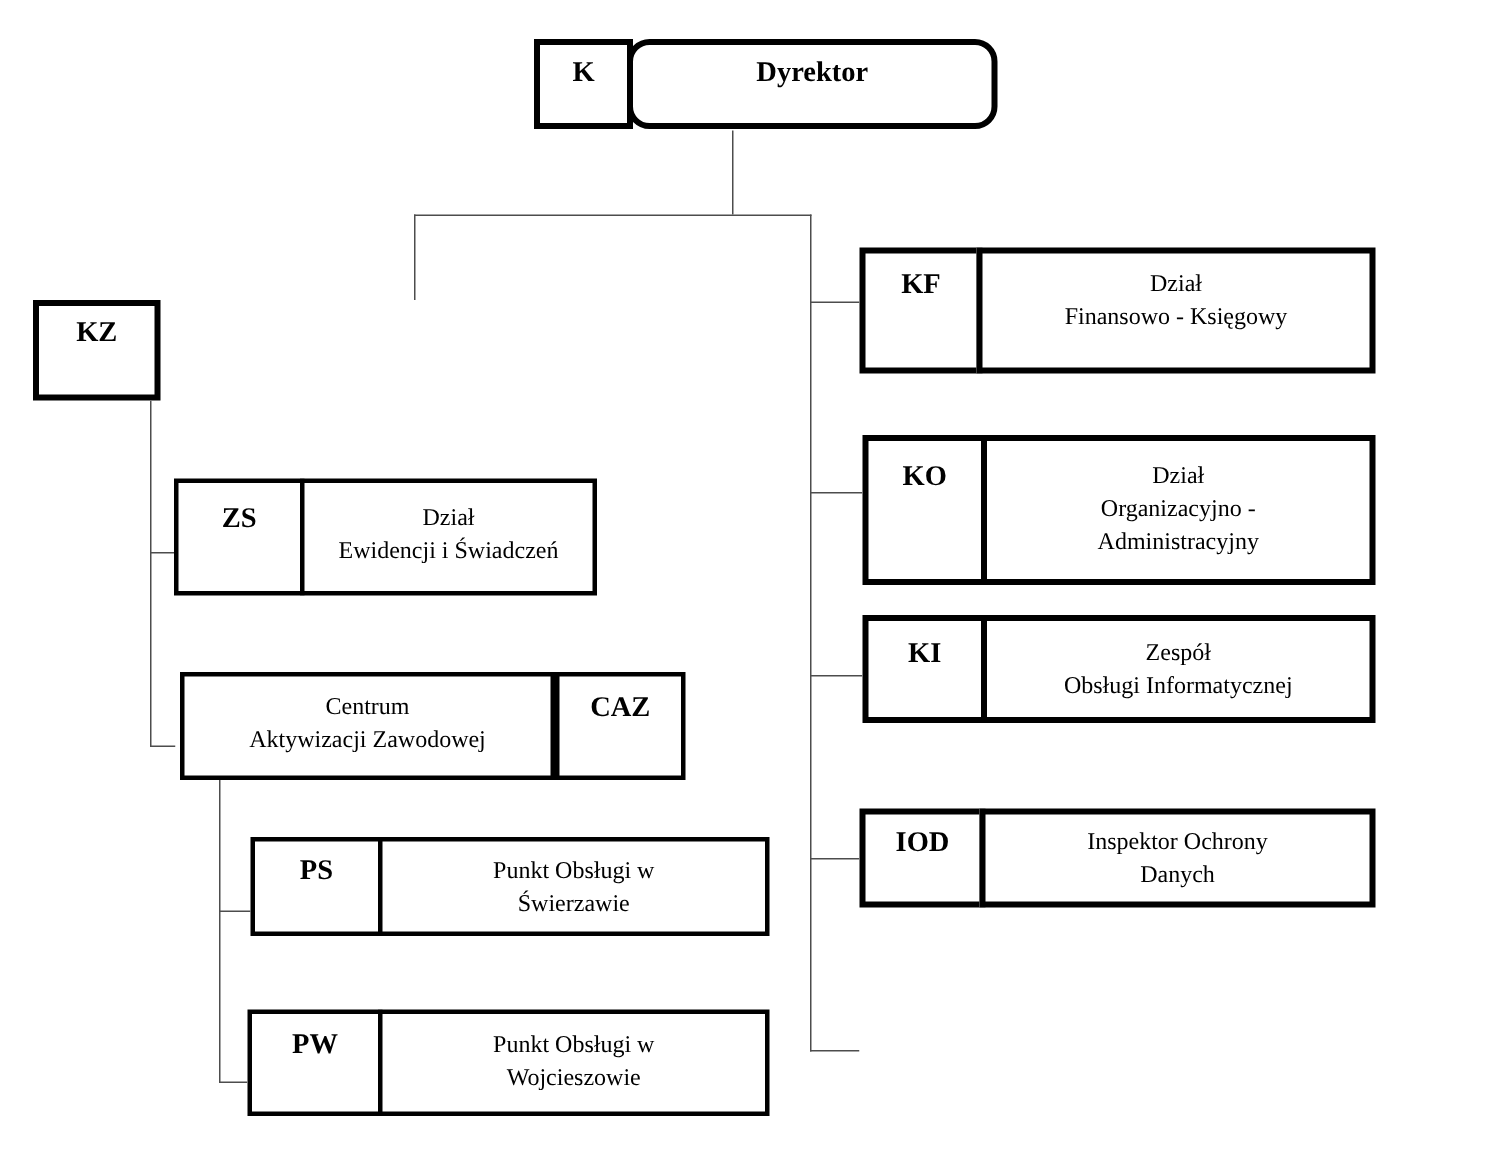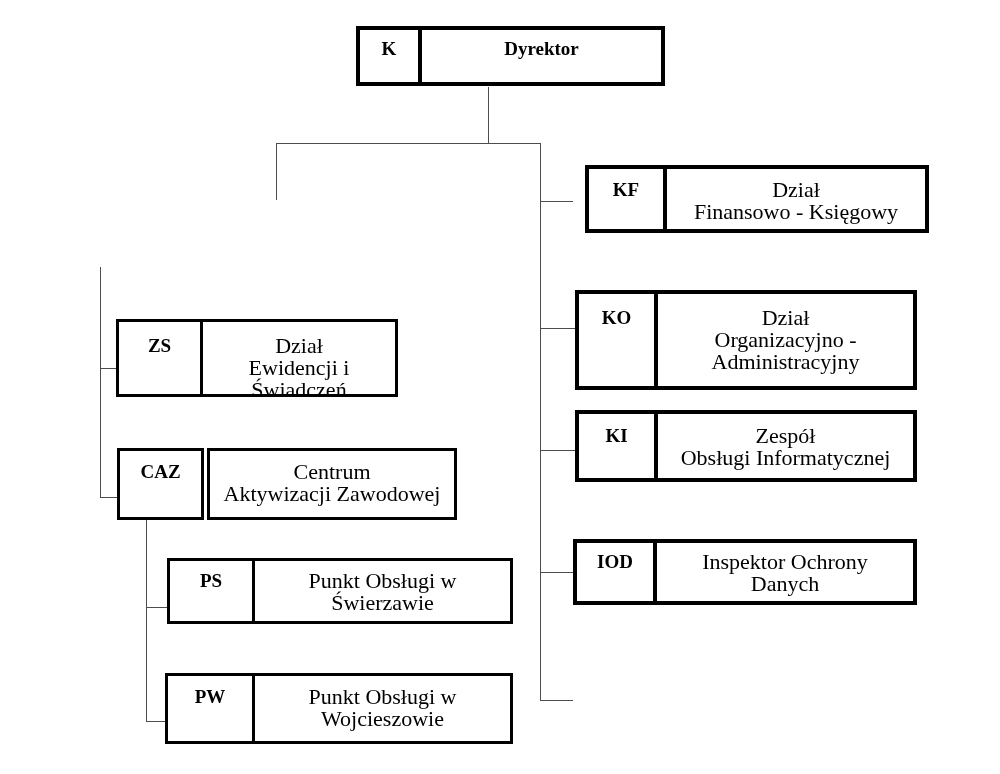--- a/index.html
+++ b/index.html
@@ -44,29 +44,29 @@
   }
   .cell.code {
     flex: 0 0 auto;
     font-weight: bold;
     font-size: 19px;
     line-height: 22px;
   }
   .cell.name {
     flex: 1 1 auto;
     margin-left: -4px;
-    font-size: 22px;
+    font-size: 16px;
     line-height: 22px;
     text-align: center;
     white-space: pre-line;
   }
   .node.thin .cell { border-width: 3px; }
   .node.thin .cell.name { margin-left: -3px; }
   .node.gap .cell.name { margin-left: 3px; }   
-  .node.lead .cell.name { font-weight: bold; font-size: 19px; }
+  .node.lead .cell.name { font-weight: bold; font-size: 19px; border-radius: 15px; }
 
   
   .n-k   { left: 356px; top:  26px; width: 309px; height: 60px; }
   .n-k   .code { width: 66px;  padding-top: 8px; }
   .n-k   .name { padding-top: 8px; }
 
   .n-kz  { left:  22px; top: 200px; width: 336px; height: 67px; }
   .n-kz  .code { width: 85px;  padding-top: 7px; }
   .n-kz  .name { padding-top: 7px; }
 
@@ -79,21 +79,21 @@
   .n-caz .name { padding-top: 10px; }
 
   .n-ps  { left: 167px; top: 558px; width: 346px; height: 66px; border-radius: 24px; }
   .n-ps  .code { width: 88px;  padding-top: 9px; }
   .n-ps  .name { padding-top: 9px; }
 
   .n-pw  { left: 165px; top: 673px; width: 348px; height: 71px; }
   .n-pw  .code { width: 90px;  padding-top: 10px; }
   .n-pw  .name { padding-top: 10px; }
 
-  .n-kf  { left: 585px; top: 165px; width: 344px; height: 68px; }
+  .n-kf  { left: 573px; top: 165px; width: 344px; height: 84px; }
   .n-kf  .code { width: 82px;  padding-top: 10px; }
   .n-kf  .name { padding-top: 10px; }
 
   .n-ko  { left: 575px; top: 290px; width: 342px; height: 100px; }
   .n-ko  .code { width: 83px;  padding-top: 13px; }
   .n-ko  .name { padding-top: 13px; }
 
   .n-ki  { left: 575px; top: 410px; width: 342px; height: 72px; }
   .n-ki  .code { width: 83px;  padding-top: 11px; }
   .n-ki  .name { padding-top: 11px; }
@@ -126,32 +126,33 @@
   <div class="line v" style="left:146px; top:520px; height:202px;"></div>
   <div class="line h" style="left:146px; top:607px; width:21px;"></div>
   <div class="line h" style="left:146px; top:721px; width:19px;"></div>
 
   <div class="node lead n-k">
     <div class="cell code">K</div>
     <div class="cell name">Dyrektor</div>
   </div>
 
   <div class="node lead n-kz">
+    <div class="cell code">KZ</div>
   </div>
 
   <div class="node thin n-zs">
     <div class="cell code">ZS</div>
     <div class="cell name">Dział
 Ewidencji i Świadczeń</div>
   </div>
 
   <div class="node thin gap n-caz">
-    <div class="cell code">CAZ</div>
     <div class="cell name">Centrum
 Aktywizacji Zawodowej</div>
+    <div class="cell code">CAZ</div>
   </div>
 
   <div class="node thin n-ps">
     <div class="cell code">PS</div>
     <div class="cell name">Punkt Obsługi w
 Świerzawie</div>
   </div>
 
   <div class="node thin n-pw">
     <div class="cell code">PW</div>

